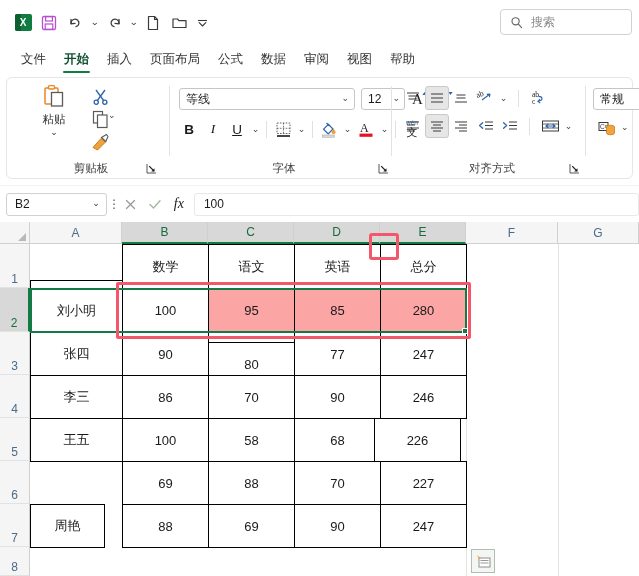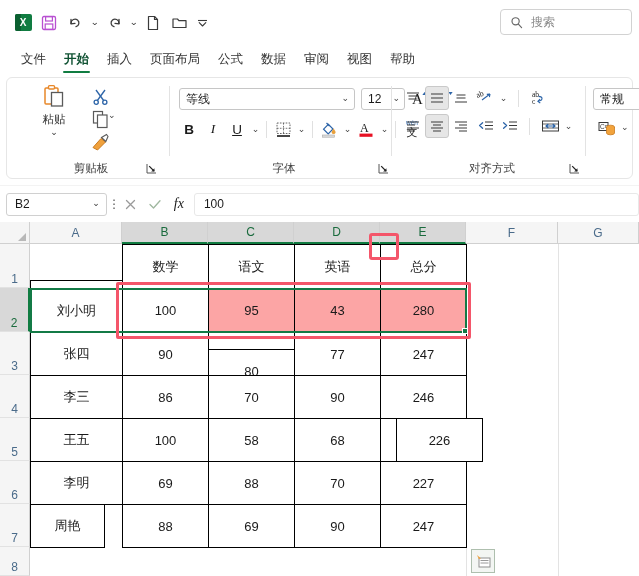--- a/index.html
+++ b/index.html
@@ -577,42 +577,41 @@
 
     <div class="cell bd left" style="left:30px;  top:22px; width:93px; height:45px;margin-top:36px;">姓名：</div>
     <div class="cell bd" style="left:208px; top:22px; width:87px; height:45px;">语文</div>
     <div class="cell bd" style="left:122px; top:22px; width:87px; height:45px;">数学</div>
     <div class="cell bd" style="left:294px; top:22px; width:87px; height:45px;">英语</div>
     <div class="cell bd left" style="left:30px;  top:66px; width:93px; height:45px;">刘小明</div>
 
     <div class="cell bd" style="left:380px; top:22px; width:87px; height:45px;">总分</div>
     <div class="cell bd" style="left:122px; top:66px; width:87px; height:45px;">100</div>
     <div class="cell bd gray" style="left:208px; top:66px; width:87px; height:45px;">95</div>
-    <div class="cell bd gray" style="left:294px; top:66px; width:87px; height:45px;">43</div>
+    <div class="cell bd gray" style="left:294px; top:66px; width:87px; height:45px;">85</div>
     <div class="cell bd gray" style="left:380px; top:66px; width:87px; height:45px;">280</div>
 
     <div class="cell bd left" style="left:30px;  top:110px; width:93px; height:44px;">张四</div>
     <div class="cell bd" style="left:122px; top:110px; width:87px; height:44px;">90</div>
-    <div class="cell bd" style="left:208px; top:127px; width:87px; height:44px;">80</div>
+    <div class="cell bd" style="left:208px; top:120px; width:87px; height:44px;">80</div>
     <div class="cell bd" style="left:294px; top:110px; width:87px; height:44px;">77</div>
     <div class="cell bd" style="left:380px; top:110px; width:87px; height:44px;">247</div>
 
     <div class="cell bd left" style="left:30px;  top:153px; width:93px; height:44px;">李三</div>
     <div class="cell bd" style="left:122px; top:153px; width:87px; height:44px;">86</div>
     <div class="cell bd" style="left:208px; top:153px; width:87px; height:44px;">70</div>
     <div class="cell bd" style="left:294px; top:153px; width:87px; height:44px;">90</div>
     <div class="cell bd" style="left:380px; top:153px; width:87px; height:44px;">246</div>
 
     <div class="cell bd left" style="left:30px;  top:196px; width:93px; height:44px;">王五</div>
     <div class="cell bd" style="left:122px; top:196px; width:87px; height:44px;">100</div>
     <div class="cell bd" style="left:208px; top:196px; width:87px; height:44px;">58</div>
     <div class="cell bd" style="left:294px; top:196px; width:87px; height:44px;">68</div>
-    <div class="cell bd" style="left:396px; top:196px; width:87px; height:44px;">226</div>
-
-    <div class="cell bd left" style="left:30px;  top:239px; width:93px; height:44px;">李明</div>
+    <div class="cell bd" style="left:374px; top:196px; width:87px; height:44px;">226</div>
+
     <div class="cell bd" style="left:122px; top:239px; width:87px; height:44px;">69</div>
     <div class="cell bd" style="left:208px; top:239px; width:87px; height:44px;">88</div>
     <div class="cell bd" style="left:294px; top:239px; width:87px; height:44px;">70</div>
     <div class="cell bd" style="left:380px; top:239px; width:87px; height:44px;">227</div>
 
     <div class="cell bd left" style="left:30px;  top:282px; width:75px; height:44px;">周艳</div>
     <div class="cell bd" style="left:122px; top:282px; width:87px; height:44px;">88</div>
     <div class="cell bd" style="left:208px; top:282px; width:87px; height:44px;">69</div>
     <div class="cell bd" style="left:294px; top:282px; width:87px; height:44px;">90</div>
     <div class="cell bd" style="left:380px; top:282px; width:87px; height:44px;">247</div>

